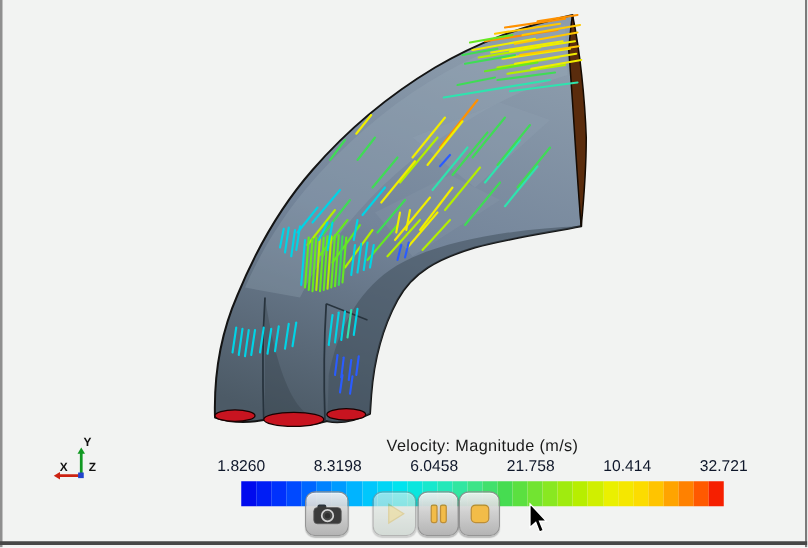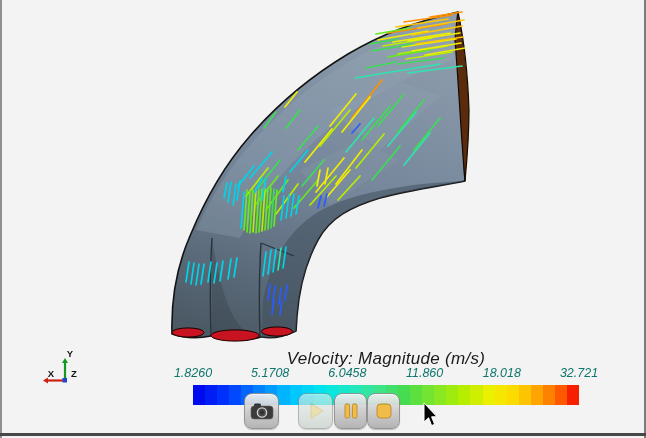--- a/index.html
+++ b/index.html
@@ -11,27 +11,27 @@
   .frame{position:absolute; z-index:40;}
   #frame-left{left:0;top:0;width:2px;height:438px;background:#8f8f8f;}
   #frame-right{right:0;top:0;width:2px;height:438px;background:#7b7b7b;}
   #frame-bottom{left:0;bottom:2px;width:646px;height:3px;background:#474747;}
 
   #scene-svg{position:absolute;left:0;top:0;z-index:1;}
 
   
   #legend-title{
     position:absolute; left:193px; top:349px; width:386px; z-index:5;
-    text-align:center; font-style:italic; font-size:17px; color:#1a1a1a;
+    text-align:center; font-size:13px; color:#1a1a1a;
     letter-spacing:0.3px;
   }
   #legend-ticks{position:absolute; left:193px; top:366px; width:386px; height:16px; z-index:5;}
   #legend-ticks span{
     position:absolute; transform:translateX(-50%);
-    font-style:italic; font-size:12.5px; color:#0f766e; white-space:nowrap;
+    font-size:12.5px; color:#0f172a; white-space:nowrap;
   }
   #colorbar{
     position:absolute; left:193px; top:385px; width:386px; height:20px;
     display:flex; z-index:4;
   }
   #colorbar .cell{flex:1 1 auto; height:100%;}
 
   
   .vcr-btn{
     position:absolute; top:393px; width:33px; height:34px; z-index:10;
@@ -224,24 +224,24 @@
       <rect x="62.5" y="378" width="4.5" height="4.5" fill="#2244cc"></rect>
       <text x="51" y="377" font-size="9.5" font-weight="bold" fill="#111" text-anchor="middle">X</text>
       <text x="70" y="357" font-size="9.5" font-weight="bold" fill="#111" text-anchor="middle">Y</text>
       <text x="74" y="377" font-size="9.5" font-weight="bold" fill="#111" text-anchor="middle">Z</text>
     </g>
   </svg>
 
   <div id="legend-title">Velocity: Magnitude (m/s)</div>
   <div id="legend-ticks">
     <span style="left:0%">1.8260</span>
-    <span style="left:20%">5.1708</span>
+    <span style="left:20%">8.3198</span>
     <span style="left:40%">6.0458</span>
-    <span style="left:60%">11.860</span>
-    <span style="left:80%">18.018</span>
+    <span style="left:60%">21.758</span>
+    <span style="left:80%">10.414</span>
     <span style="left:100%">32.721</span>
   </div>
   <div id="colorbar">
       <div class="cell" style="background: rgb(0, 10, 238);"></div>
       <div class="cell" style="background: rgb(0, 29, 245);"></div>
       <div class="cell" style="background: rgb(0, 49, 252);"></div>
       <div class="cell" style="background: rgb(0, 73, 255);"></div>
       <div class="cell" style="background: rgb(0, 102, 255);"></div>
       <div class="cell" style="background: rgb(0, 130, 255);"></div>
       <div class="cell" style="background: rgb(0, 155, 255);"></div>

